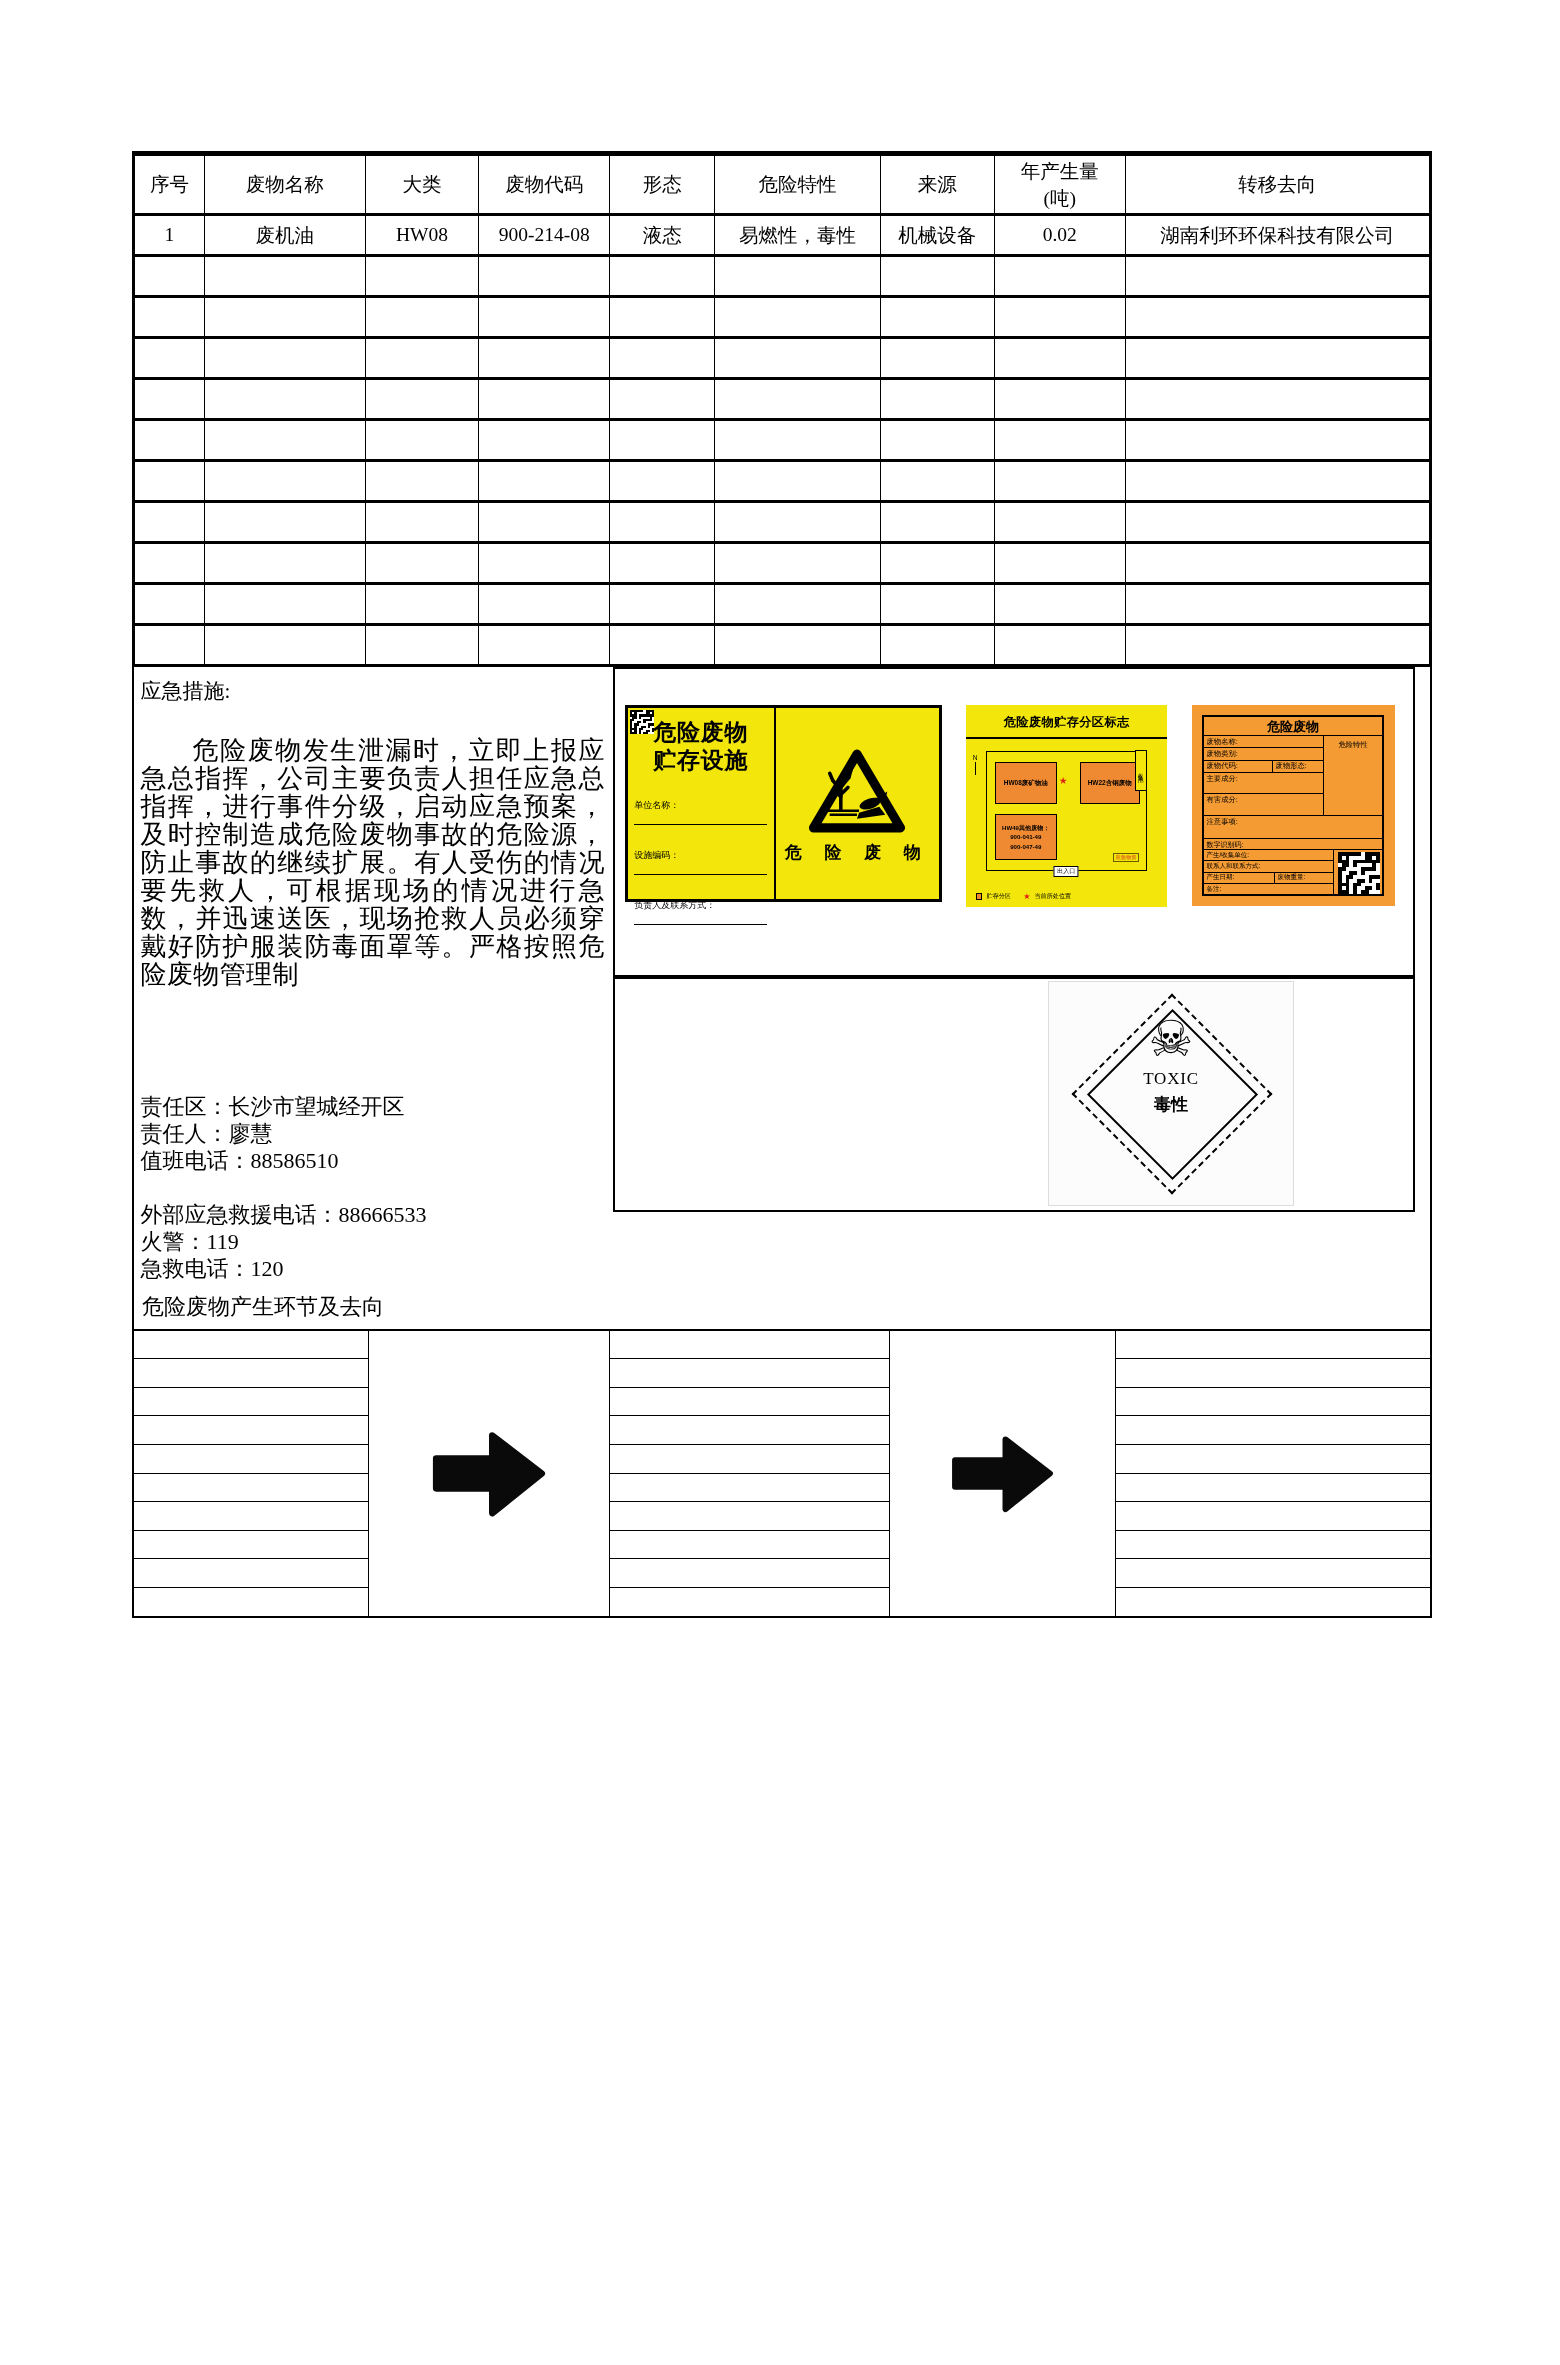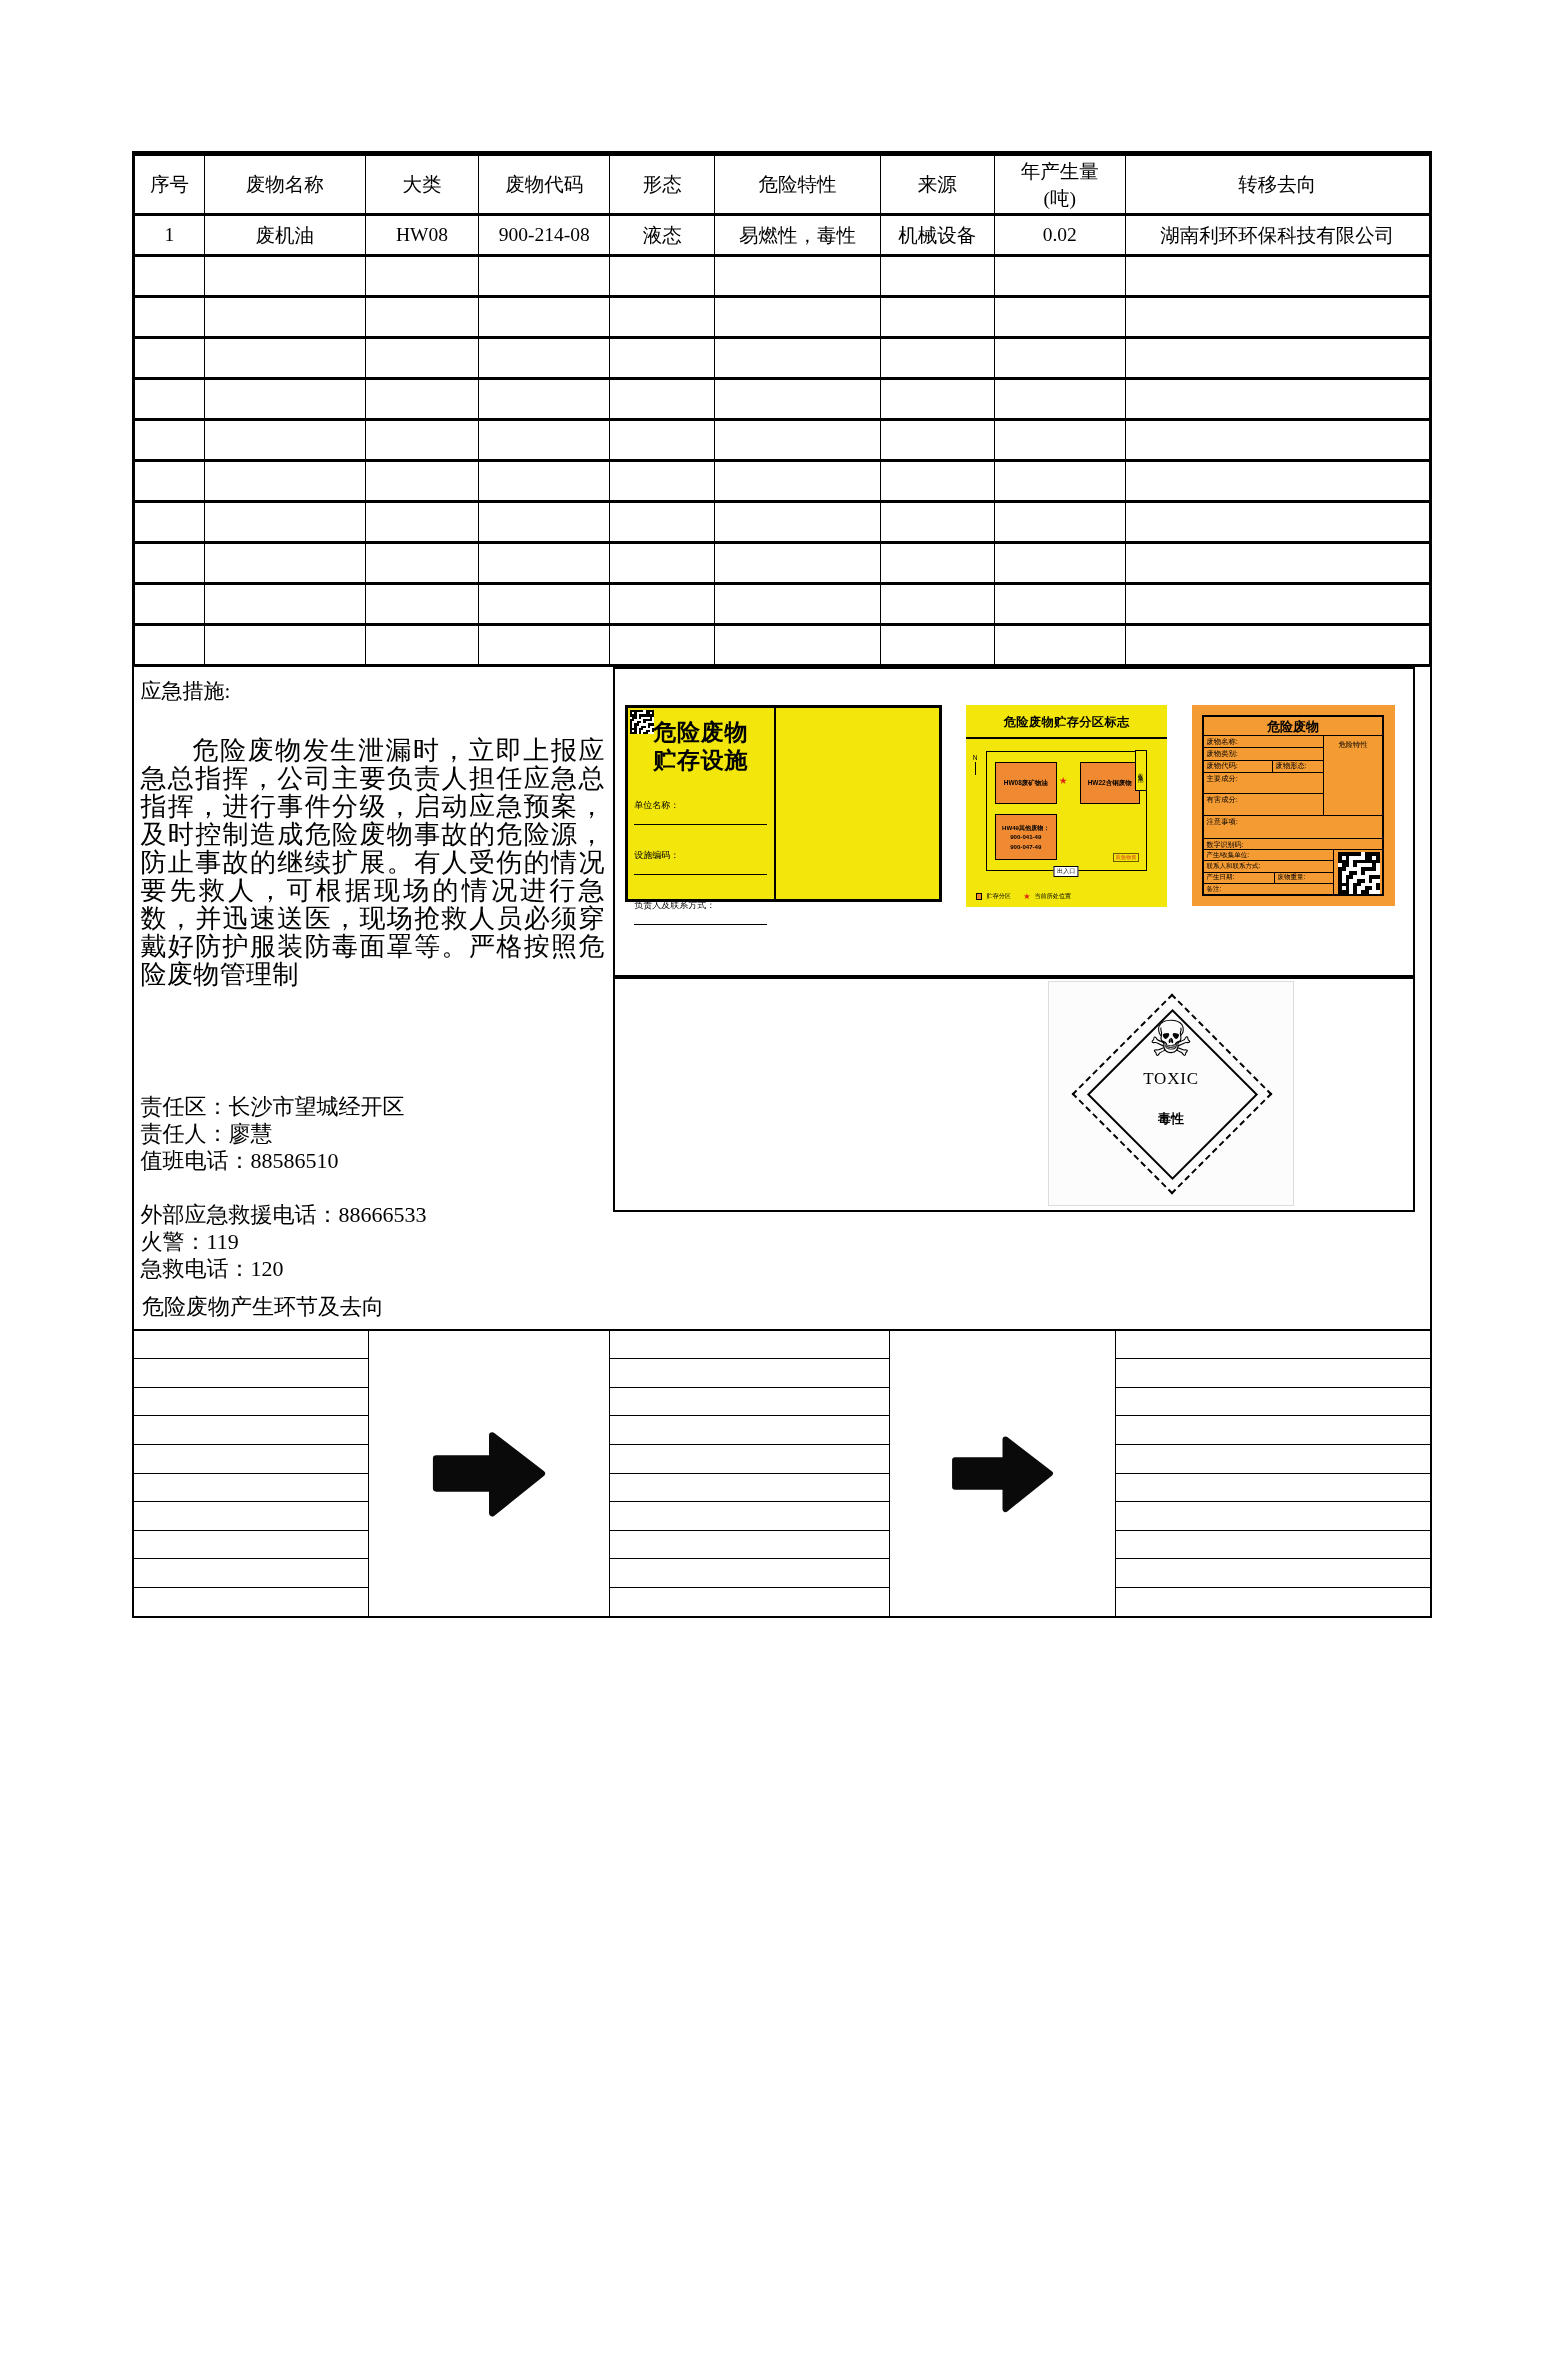--- a/index.html
+++ b/index.html
@@ -90,21 +90,21 @@
   .dm-overlay { position:absolute; inset:0; display:flex; flex-direction:column; align-items:center; z-index:2; }
   .dm-overlay .flame { margin-top:34px; }
   .dm-overlay .fl-en { font-family:"Liberation Serif", serif; font-size:14px; margin-top:1.6px; letter-spacing:0.4px; }
   .dm-overlay .fl-cn { font-family:"Liberation Sans", sans-serif; font-weight:bold; font-size:14px; margin-top:2.4px; }
   .tox-panel { position:absolute; left:433px; top:2.4px; width:246px; height:225px; background:#fcfcfc; border:0.8px solid #ddd; }
   .dm-tox-outer { position:absolute; left:52px; top:41px; width:142px; height:142px; transform:rotate(45deg); border:2.4px dashed #000; }
   .dm-tox-inner { position:absolute; left:63px; top:52px; width:121px; height:121px; transform:rotate(45deg); border:2.4px solid #000; background:transparent; }
   .tox-overlay { position:absolute; inset:0; display:flex; flex-direction:column; align-items:center; z-index:2; }
   .tox-overlay .skull { font-family:"DejaVu Sans", sans-serif; font-size:50px; line-height:49px; margin-top:32.5px; }
   .tox-overlay .tx-en { font-family:"Liberation Serif", serif; font-size:17px; margin-top:4.9px; letter-spacing:0.8px; }
-  .tox-overlay .tx-cn { font-family:"Liberation Sans", sans-serif; font-weight:bold; font-size:13px; margin-top:21px; }
+  .tox-overlay .tx-cn { font-family:"Liberation Sans", sans-serif; font-weight:bold; font-size:17px; margin-top:4px; }
 
   
   .flow-label-row { padding:9.8px 0 6.5px 8.1px; font-size:22px; }
   .bottom-sec { display:flex; border-top:2.4px solid #000; height:287px; }
   .b-col { height:100%; }
   .b-lines { display:flex; flex-direction:column; }
   .b-lines .bline { flex:1; border-bottom:1.6px solid #000; }
   .b-lines .bline:last-child { border-bottom:none; }
   .b-arrow { display:flex; align-items:center; justify-content:center; }
   .bc1 { width:235px; border-right:1.6px solid #000; }
@@ -351,20 +351,44 @@
               <div>贮存设施</div>
             </div>
             <div id="s1-fields">
                 <div class="s1-field">单位名称：</div>
                 <div class="s1-line"></div>
                 <div class="s1-field">设施编码：</div>
                 <div class="s1-line"></div>
                 <div class="s1-field">负责人及联系方式：</div>
                 <div class="s1-line"></div>
               </div>
+          </div>
+          <div class="s1-right">
+            <svg width="104" height="89" viewBox="0 0 100 88">
+              <path d="M50 7 L93 80 L7 80 Z" fill="none" stroke="#000" stroke-width="9" stroke-linejoin="round"></path>
+              <g stroke="#000" stroke-width="3.5" stroke-linecap="round">
+                <line x1="34" y1="62" x2="34" y2="36"></line>
+                <line x1="34" y1="43" x2="26" y2="33"></line>
+                <line x1="26" y1="33" x2="23" y2="26"></line>
+                <line x1="34" y1="40" x2="42" y2="30"></line>
+                <line x1="42" y1="30" x2="44" y2="23"></line>
+                <line x1="34" y1="49" x2="27" y2="43"></line>
+                <line x1="34" y1="47" x2="41" y2="40"></line>
+              </g>
+              <g stroke="#000" stroke-width="2.5">
+                <line x1="21" y1="63" x2="52" y2="63"></line>
+                <line x1="23" y1="67" x2="50" y2="67"></line>
+              </g>
+              <g fill="#000">
+                <ellipse cx="63" cy="56" rx="11" ry="5" transform="rotate(-18 63 56)"></ellipse>
+                <path d="M71 50 L80 44 L77 55 Z"></path>
+                <path d="M52 65 L72 59 L78 67 L50 71 Z"></path>
+              </g>
+            </svg>
+            <div class="s1-danger">危 险 废 物</div>
           </div>
         </div>
 
         <div class="sign2">
           <div class="s2-title">危险废物贮存分区标志</div>
           <div class="s2-rule"></div>
           <div class="s2-n">
             <div>N</div>
             <div class="nline"></div>
           </div>

